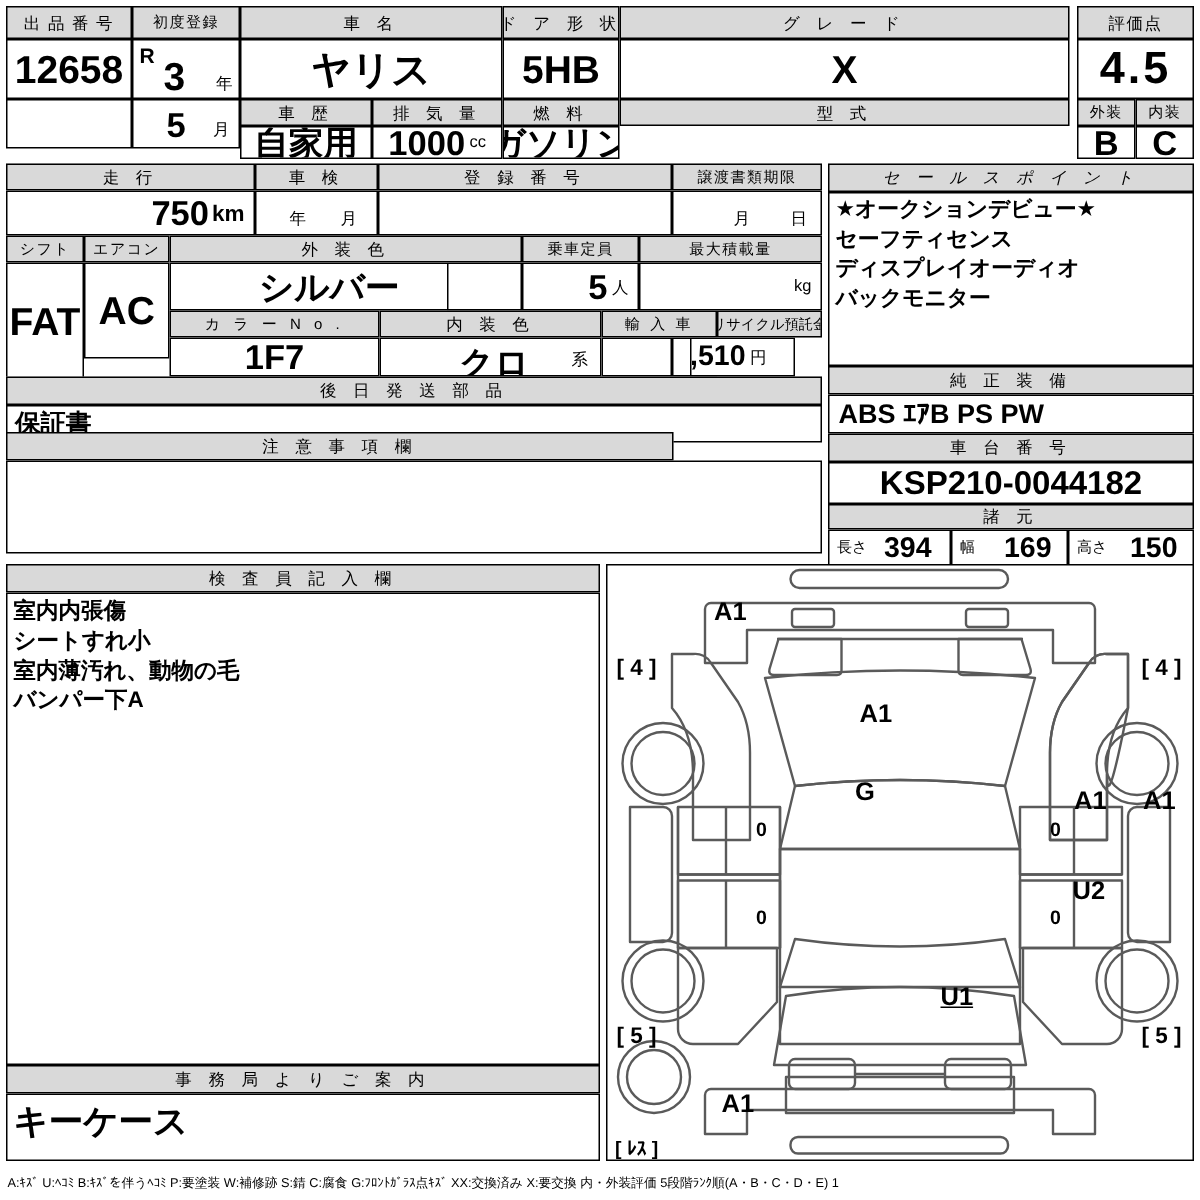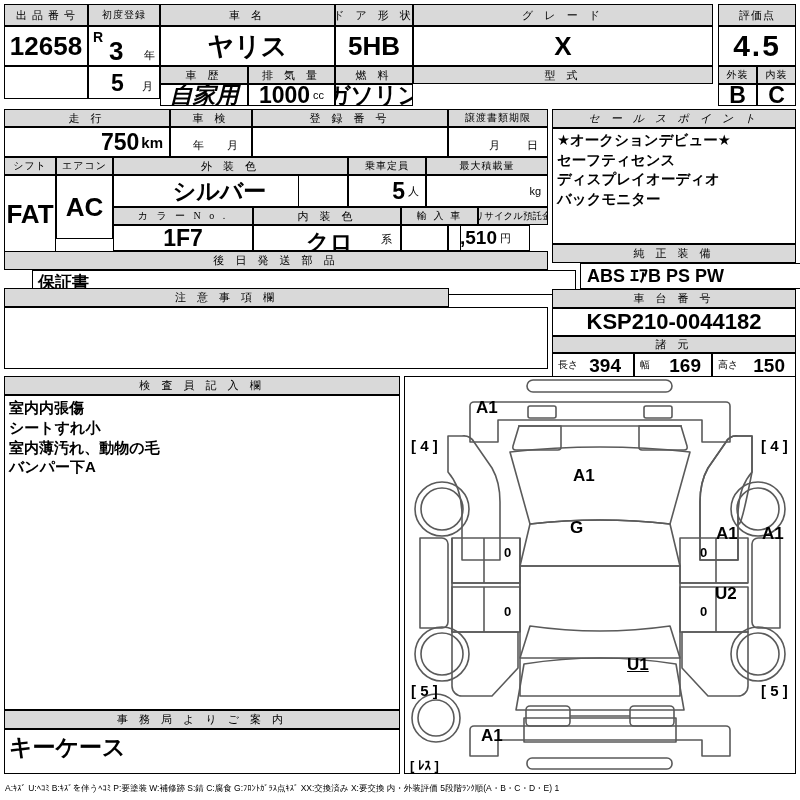--- a/index.html
+++ b/index.html
@@ -12,21 +12,21 @@
   .bx{position:absolute;box-sizing:border-box;border:1.5px solid #000;background:#fff;}
   .hd{position:absolute;box-sizing:border-box;border:1.5px solid #000;background:#d9d9d9;
       display:flex;align-items:center;justify-content:center;
       font-size:11px;letter-spacing:4px;font-weight:400;white-space:nowrap;overflow:hidden;}
   .hd.tight{letter-spacing:1px;}
   .hd.sm{font-size:10px;letter-spacing:1px;}
   .cell{position:absolute;box-sizing:border-box;border:1.5px solid #000;background:#fff;
         display:flex;align-items:center;overflow:hidden;white-space:nowrap;}
   .ctr{justify-content:center;}
   .rgt{justify-content:flex-end;}
-  .lft{justify-content:flex-start;margin-left:28px;}
+  .lft{justify-content:flex-start;}
   .big{font-size:26px;font-weight:bold;font-family:"Liberation Sans",sans-serif;}
   .big2{font-size:23px;font-weight:bold;}
   .med{font-size:19px;font-weight:bold;}
   .unit{font-size:11px;font-weight:normal;margin-left:3px;}
   .unit2{font-size:12px;font-weight:bold;margin-left:2px;}
   .notes{position:absolute;box-sizing:border-box;border:1.5px solid #000;background:#fff;
          padding:2px 4px 0 4px;overflow:hidden;}
   .nline{font-size:15px;font-weight:bold;line-height:1.32;white-space:nowrap;}
   .sp-line{font-size:14.5px;font-weight:bold;line-height:1.35;white-space:nowrap;}
   .legend{position:absolute;font-size:8.5px;white-space:nowrap;letter-spacing:0px;}
@@ -53,21 +53,21 @@
   </div>
   <div class="cell" style="left:88px;top:66px;width:72px;height:33px;">
     <span class="big2" style="position:absolute;left:22px;top:3px;">5</span>
     <span style="font-size:11px;position:absolute;right:6px;bottom:4px;">月</span>
   </div>
 
   <div class="hd" style="left:160px;top:4px;width:175px;height:22px;">車 名</div>
   <div class="cell ctr big" style="left:160px;top:26px;width:175px;height:40px;">ヤリス</div>
 
   <div class="hd" style="left:160px;top:66px;width:88px;height:18px;">車 歴</div>
-  <div class="cell ctr big2" style="left:160px;top:84px;width:88px;height:22px;font-style:italic;">自家用</div>
+  <div class="cell ctr big2" style="left:160px;top:84px;width:88px;height:22px;">自家用</div>
 
   <div class="hd" style="left:248px;top:66px;width:87px;height:18px;">排 気 量</div>
   <div class="cell ctr" style="left:248px;top:84px;width:87px;height:22px;">
     <span class="big2">1000</span>
       <span class="unit">cc</span>
   </div>
 
   <div class="hd" style="left:335px;top:4px;width:78px;height:22px;">ド ア 形 状</div>
   <div class="cell ctr big" style="left:335px;top:26px;width:78px;height:40px;">5HB</div>
   <div class="hd" style="left:335px;top:66px;width:78px;height:18px;">燃 料</div>
@@ -119,21 +119,21 @@
     <span class="big2">5</span>
       <span class="unit">人</span>
   </div>
 
   <div class="hd tight" style="left:426px;top:157px;width:122px;height:18px;font-size:10px;letter-spacing:1px;">最大積載量</div>
   <div class="cell rgt" style="left:426px;top:175px;width:122px;height:32px;padding-right:6px;">
     <span class="big2"></span>
       <span class="unit">kg</span>
   </div>
 
-  <div class="hd" style="left:113px;top:207px;width:140px;height:18px;letter-spacing:3px;font-size:10px;font-family:Liberation Serif, serif;">カ ラ ー N o .</div>
+  <div class="hd" style="left:113px;top:207px;width:140px;height:18px;letter-spacing:3px;font-size:10px;">カ ラ ー N o .</div>
   <div class="cell ctr big2" style="left:113px;top:225px;width:140px;height:26px;">1F7</div>
 
   <div class="hd" style="left:253px;top:207px;width:148px;height:18px;">内 装 色</div>
   <div class="cell" style="left:253px;top:225px;width:148px;height:26px;">
     <span class="big2" style="position:absolute;left:52px;top:1px;">クロ</span>
     <span style="font-size:11px;position:absolute;right:8px;bottom:3px;">系</span>
   </div>
 
   <div class="hd tight" style="left:401px;top:207px;width:77px;height:18px;font-size:10px;letter-spacing:2px;">輸 入 車</div>
   <div class="cell ctr big2" style="left:401px;top:225px;width:47px;height:26px;"></div>

